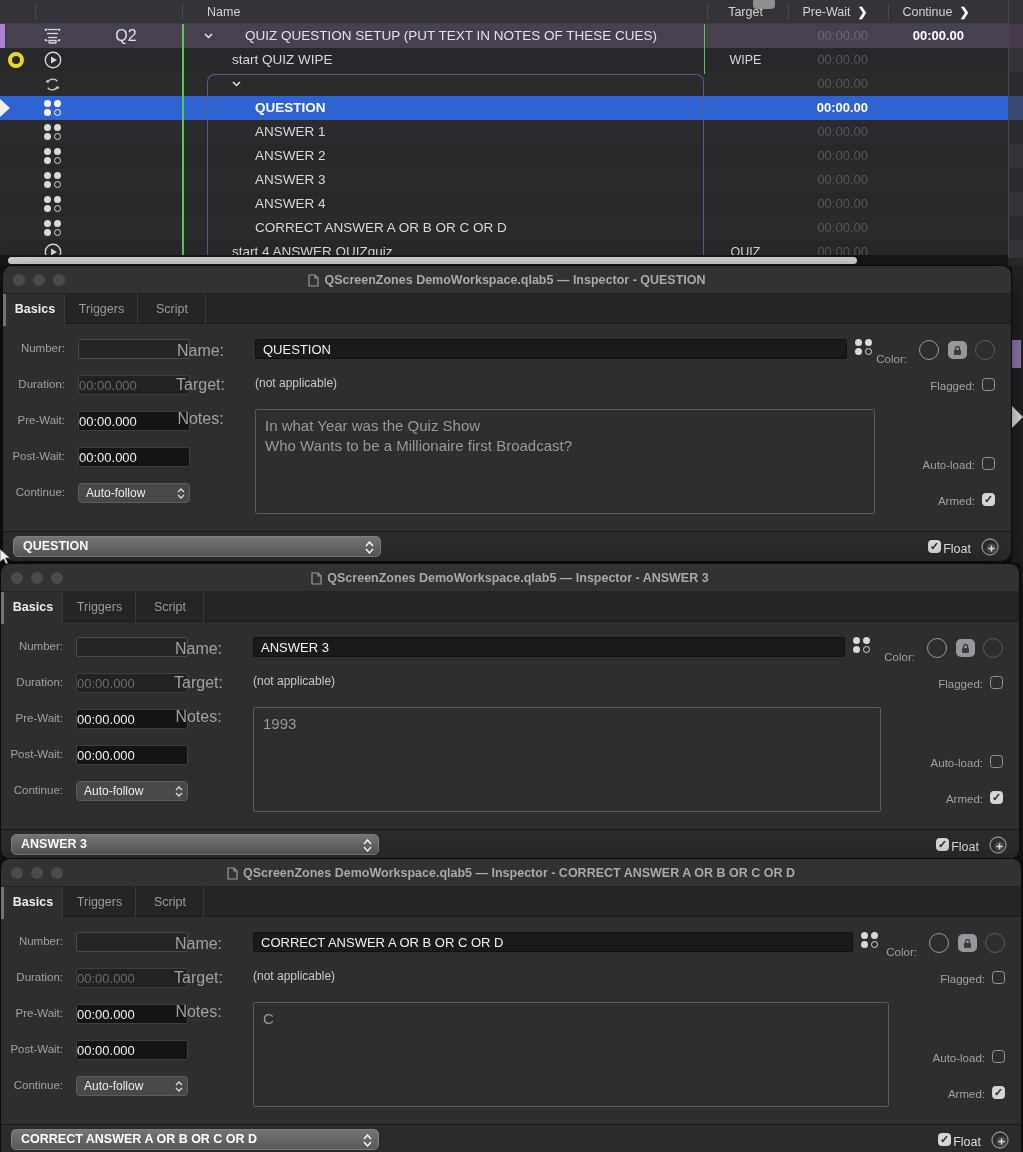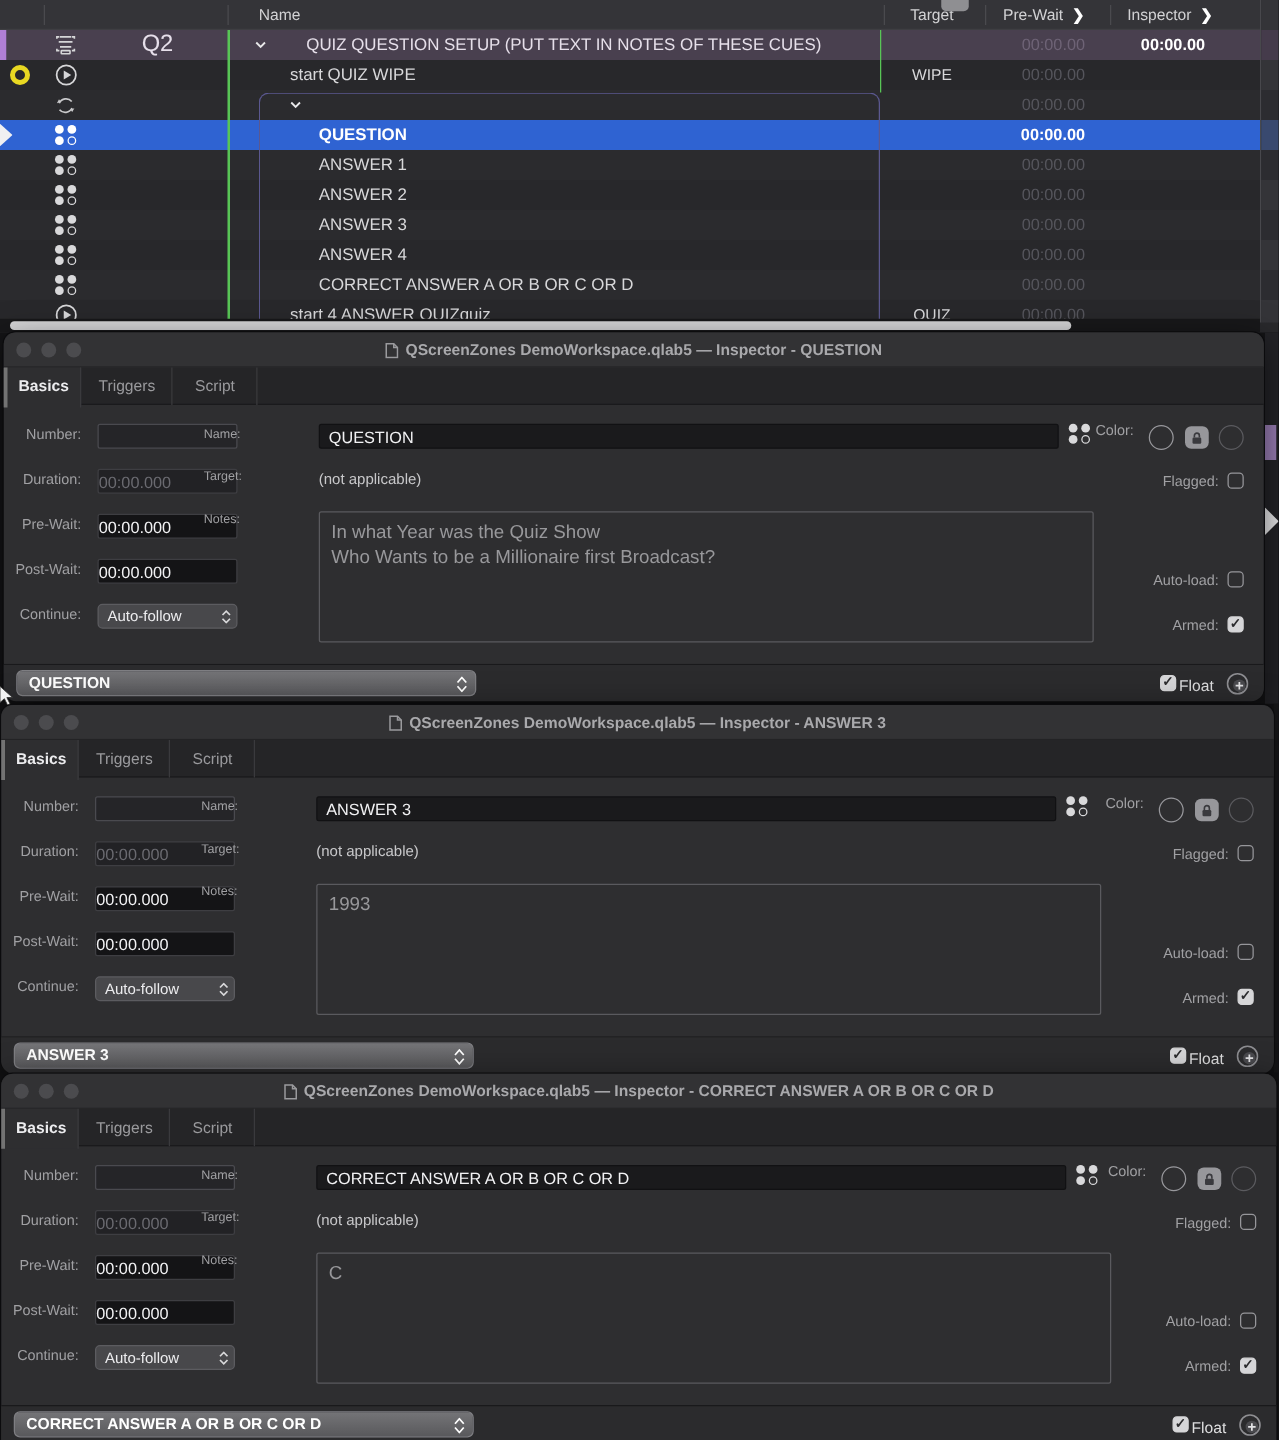--- a/index.html
+++ b/index.html
@@ -11,21 +11,21 @@
   .clhead{position:absolute;left:0;top:0;width:1008px;height:24px;background:#343438;border-bottom:1px solid #3e3e42;}
   .clhead .hcell{position:absolute;top:0;height:24px;line-height:24px;color:#d2d2d4;font-size:12.5px;}
   .hsep{position:absolute;top:4px;width:1px;height:16px;background:#4a4a4e;}
   .hchev{font-weight:bold;color:#fff;margin-left:7px;font-size:12px;}
   #cuerows{position:absolute;left:0;top:24px;width:1023px;height:232px;overflow:hidden;}
   .cuerow{position:absolute;left:0;width:1008px;height:24px;background:#2b2b2e;}
   .cuerow.alt{background:#28282b;}
   .cuerow.grouprow{background:#49404f;}
   .cuerow.selected{background:#2f63d2;}
   .cell{position:absolute;top:0;height:24px;line-height:24px;}
-  .c-number{left:70px;width:112px;text-align:center;color:#dcdcde;font-size:19px;}
+  .c-number{left:70px;width:112px;text-align:center;color:#dcdcde;font-size:16px;}
   .grouprow .c-number{color:#e6dfea;}
   .c-name{left:182px;width:520px;color:#d8d8da;font-size:13.5px;white-space:nowrap;display:flex;align-items:center;}
   .grouprow .c-name{color:#e6dfea;gap:26px;}
   .selected .c-name{color:#ffffff;font-weight:bold;}
   .c-target{left:703px;width:85px;text-align:center;color:#d8d8da;font-size:12.5px;}
   .c-prewait{left:788px;width:80px;text-align:right;font-size:13px;color:#55555c;}
   .grouprow .c-prewait{color:#6e6376;}
   .selected .c-prewait{color:#ffffff;font-weight:bold;}
   .c-duration{left:880px;width:84px;text-align:right;font-size:13px;color:#ffffff;font-weight:bold;}
   .statusbar-purple{position:absolute;left:0;top:0;width:5px;height:24px;background:#b07fd6;}
@@ -67,39 +67,39 @@
   .lights{position:absolute;left:10px;top:8px;display:flex;gap:8px;}
   .light{width:12px;height:12px;border-radius:50%;background:#4b4b4e;}
   .wtitle{position:absolute;left:0;right:0;top:0;height:28px;display:flex;align-items:center;justify-content:center;gap:5px;
      color:#a9a9ac;font-size:12.5px;font-weight:bold;white-space:nowrap;}
   .tabsbar{position:absolute;left:0;top:28px;right:0;height:30px;background:#252527;border-bottom:1px solid #1a1a1c;}
   .tab{position:absolute;top:0;height:30px;line-height:30px;text-align:center;color:#9a9a9d;font-size:12.5px;border-right:1px solid #3a3a3d;}
   .tab.active{height:32px;background:#2e2e30;color:#ececee;border-left:3px solid #737373;font-weight:bold;}
   .t0{left:0;width:62px;}.t1{left:63px;width:72px;}.t2{left:136px;width:67px;}
 
   .lbl{position:absolute;left:0;width:62px;text-align:right;color:#a0a0a3;font-size:11.5px;}
-  .lbl2{position:absolute;left:160px;width:95px;text-align:left;color:#a0a0a3;font-size:10px;}
+  .lbl2{position:absolute;left:150px;width:95px;text-align:center;color:#a0a0a3;font-size:16px;}
   .rlbl{position:absolute;text-align:right;color:#a0a0a3;font-size:11.5px;}
   .input{position:absolute;left:75px;width:112px;height:20px;border-radius:2px;font-size:13px;line-height:19px;text-align:left;}
   .in-number{background:#252528;border:1px solid #4a4a4f;}
   .in-dur{background:#222225;border:1px solid #3e3e42;color:#6a6a70;}
   .in-wait{background:#141416;border:1px solid #3e3e42;color:#f2f2f4;}
   .y-number{top:73px;}.y-dur{top:109px;}.y-pre{top:145px;}.y-post{top:181px;}.y-cont{top:217px;}
   .lbl.y-number{top:76px;}.lbl.y-dur{top:112px;}.lbl.y-pre{top:148px;}.lbl.y-post{top:184px;}.lbl.y-cont{top:220px;}
   .popup{position:absolute;left:75px;top:217px;width:112px;height:20px;background:#48484b;border:1px solid #5c5c60;border-radius:4px;
      color:#ececee;font-size:12px;line-height:18px;padding-left:7px;}
   .stepper{position:absolute;right:2px;top:1px;width:13px;height:16px;display:flex;flex-direction:column;align-items:center;justify-content:center;gap:1px;}
   .namein{position:absolute;left:252px;top:73px;width:592px;height:20px;background:#1a1a1c;border:1px solid #111113;border-radius:2px;
      color:#f2f2f4;font-size:13px;line-height:19px;padding-left:7px;white-space:nowrap;overflow:hidden;}
   .targetval{position:absolute;left:252px;top:110px;color:#c8c8ca;font-size:12px;}
   .lbl2.y-name{top:76px;}.lbl2.y-target{top:110px;}.lbl2.y-notes{top:144px;}
   .notesbox{position:absolute;left:252px;top:143px;width:620px;height:105px;border:1px solid #5a5a5e;border-radius:2px;
      color:#98989b;font-size:15px;line-height:1.35;padding:6px 9px;white-space:pre-wrap;overflow:hidden;}
   .dotsbtn{position:absolute;left:852px;top:73px;}
-  .colorlbl{right:104px;top:73px;width:50px;}
+  .colorlbl{right:104px;top:87px;width:50px;}
   .circ{position:absolute;top:74px;width:20px;height:20px;border-radius:50%;}
   .circ1{right:72px;border:1.5px solid #98989c;}
   .circ2{right:16px;border:1.5px solid #5b5b5f;}
   .lockbtn{position:absolute;right:44px;top:75px;width:19px;height:18px;background:#97979b;border-radius:5px;display:flex;align-items:center;justify-content:center;}
   .cb{position:absolute;width:13px;height:13px;border:1.3px solid #96969a;border-radius:3.5px;background:transparent;}
   .cb .tick{display:none;}
   .cb.on{background:#d6d6d8;border-color:#d6d6d8;}
   .cb.on .tick{display:block;color:#2b2b2d;font-size:11px;font-weight:bold;line-height:11px;text-align:center;}
   .cb-flag{right:16px;top:112px;}.cb-auto{right:16px;top:191px;}.cb-armed{right:16px;top:227px;}
   .l-flag{right:36px;top:114px;width:70px;}.l-auto{right:36px;top:193px;width:80px;}.l-armed{right:36px;top:229px;width:70px;}
@@ -117,21 +117,21 @@
 <body>
 
 <div id="stage">
 
   <div id="cuelist">
     <div class="clhead">
       <div class="hcell" style="left:70px;width:112px;text-align:center;margin-top:40px;">Number</div>
       <div class="hcell" style="left:207px;">Name</div>
       <div class="hcell" style="left:703px;width:85px;text-align:center;">Target</div>
       <div class="hcell" style="left:795px;width:80px;text-align:center;"><span>Pre-Wait</span><span class="hchev">❯</span></div>
-      <div class="hcell" style="left:893px;width:86px;text-align:center;"><span>Inspector</span><span class="hchev">❯</span></div>
+      <div class="hcell" style="left:893px;width:86px;text-align:center;"><span>Continue</span><span class="hchev">❯</span></div>
       <div class="hsep" style="left:35px"></div>
       <div class="hsep" style="left:182px"></div>
       <div class="hsep" style="left:707px"></div>
       <div class="hsep" style="left:788px"></div>
       <div class="hsep" style="left:888px"></div>
     </div>
     <div id="cuerows">
         <div class="cuerow grouprow" style="top: 0px;">
           <span class="statusbar-purple"></span>
           <span class="iconcell">

